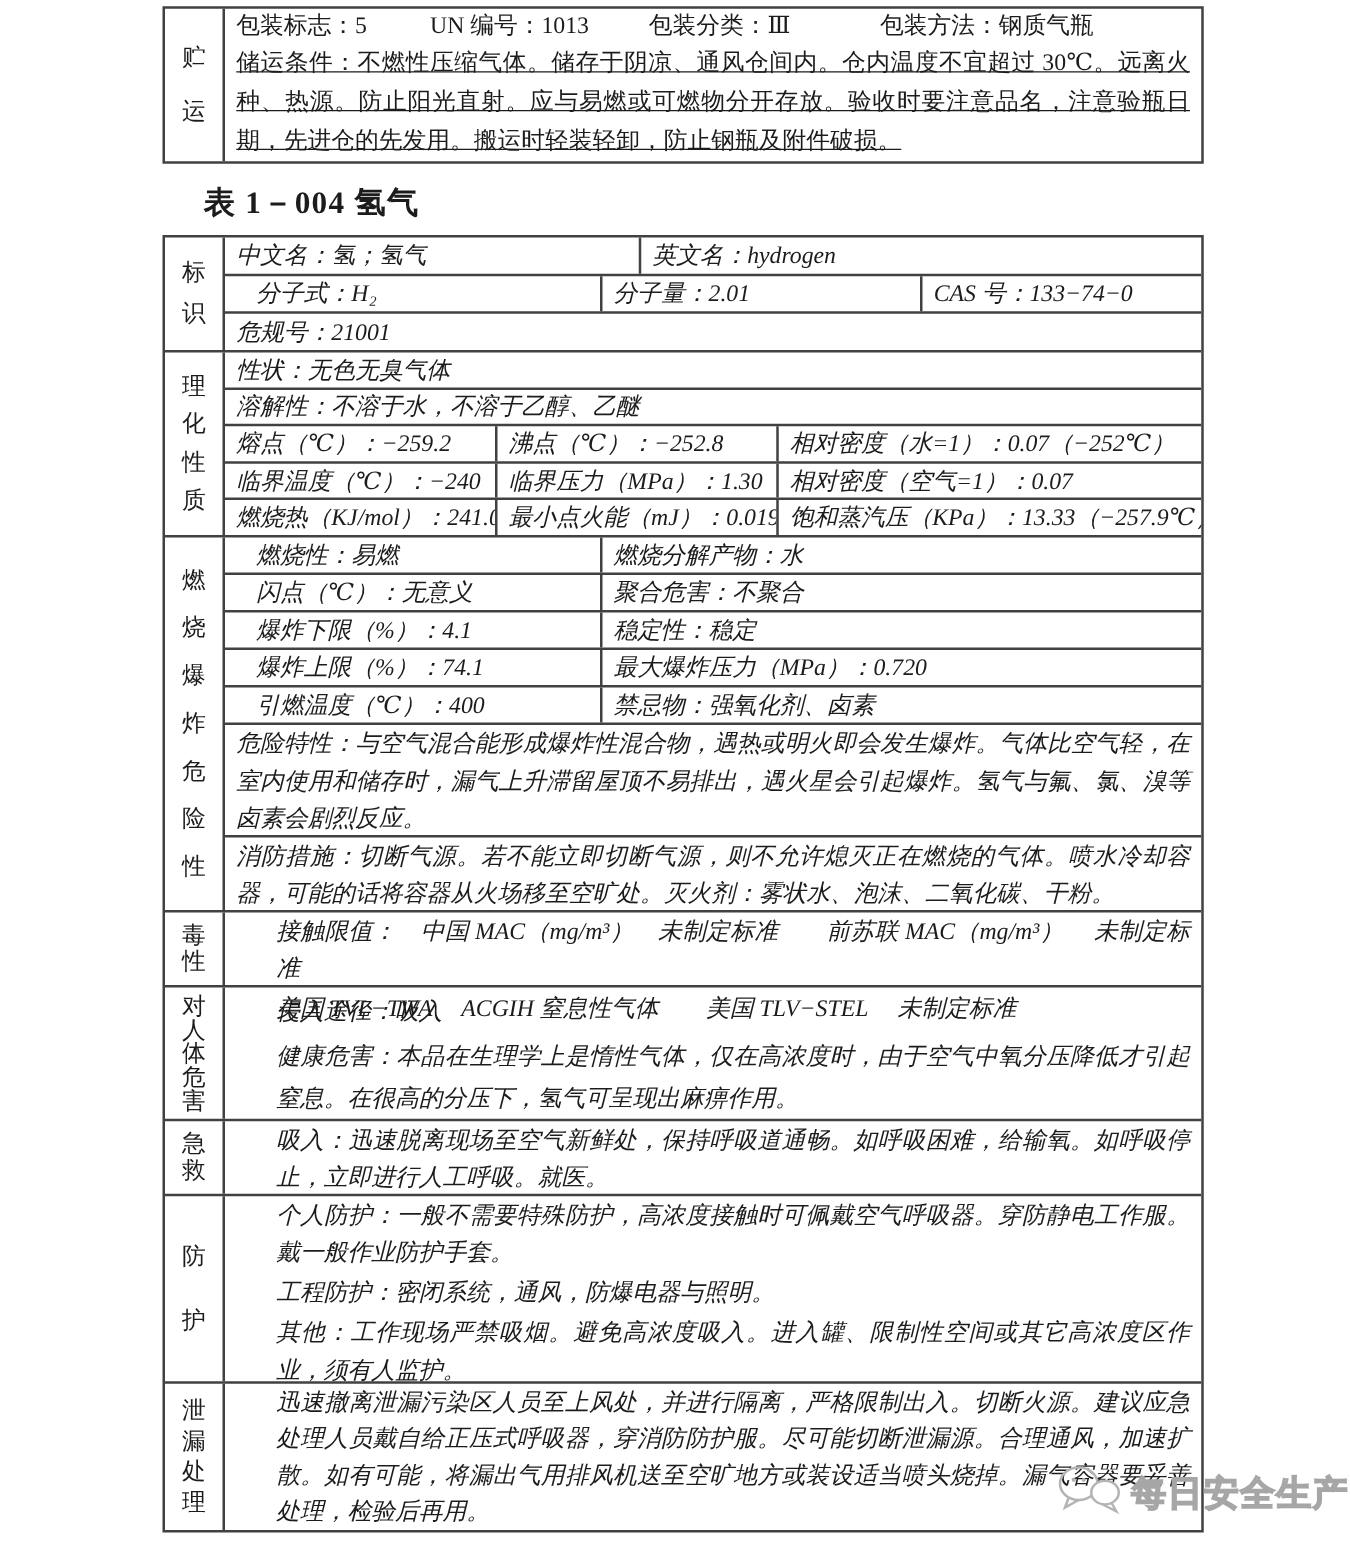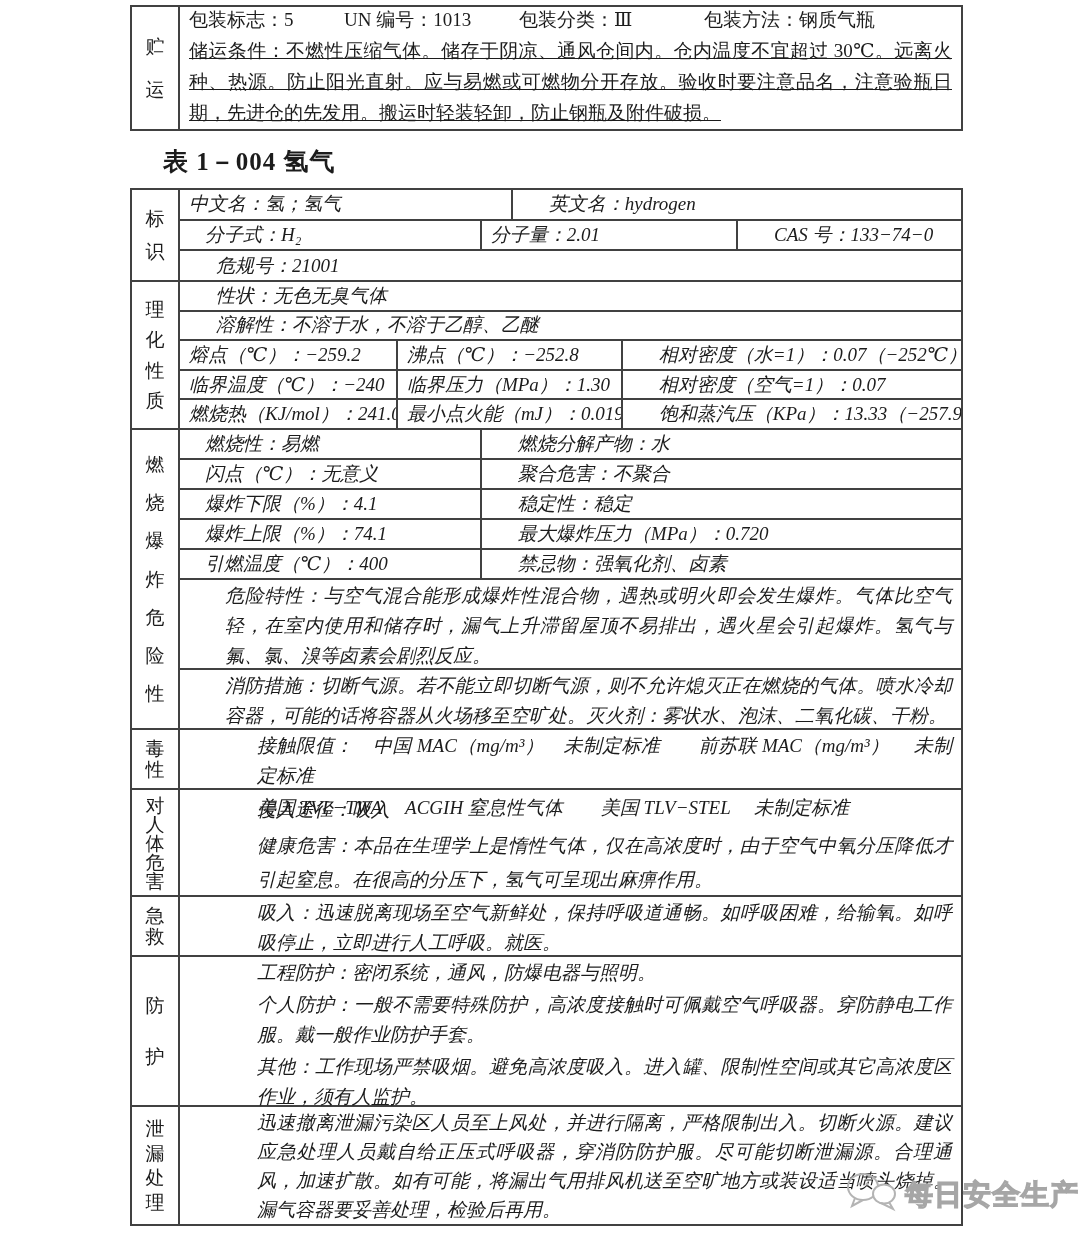--- a/index.html
+++ b/index.html
@@ -25,21 +25,21 @@
   .vlabel span { display: block; line-height: 1; }
   .body { flex: 1; display: flex; flex-direction: column; min-width: 0; }
   .trow { display: flex; border-bottom: 2px solid #414141; font-style: italic; }
   .trow:last-child { border-bottom: none; }
   .cell {
     display: flex; align-items: center;
     padding: 0 9px;
     border-right: 2px solid #414141;
     white-space: nowrap; overflow: hidden;
   }
-  .cell:last-child { border-right: none; flex: 1; padding-left: 36px; }
+  .cell:last-child { border-right: none; flex: 1; }
   .para {
     display: block; padding: 1px 9px;
     line-height: 30px; text-align: justify;
     white-space: normal;
   }
   .sec { display: flex; border-bottom: 2px solid #414141; }
   .sec:last-child { border-bottom: none; }
   
   .w-a1 { width: 42.6%; flex: 0 0 42.6%; }
   .w-b1 { width: 36.6%; flex: 0 0 36.6%; margin-left: 16px; }
@@ -264,22 +264,22 @@
     </div>
 
     <div class="sec" id="sec-prot">
       <div class="vlabel">
           <span>防</span>
           <span>护</span>
         </div>
       <div class="body">
         <div class="trow grow">
           <div class="cell block-cell">
+            <div class="para">个人防护：一般不需要特殊防护，高浓度接触时可佩戴空气呼吸器。穿防静电工作服。戴一般作业防护手套。</div>
             <div class="para">工程防护：密闭系统，通风，防爆电器与照明。</div>
-            <div class="para">个人防护：一般不需要特殊防护，高浓度接触时可佩戴空气呼吸器。穿防静电工作服。戴一般作业防护手套。</div>
             <div class="para">其他：工作现场严禁吸烟。避免高浓度吸入。进入罐、限制性空间或其它高浓度区作业，须有人监护。</div>
           </div>
         </div>
       </div>
     </div>
 
     <div class="sec" id="sec-leak">
       <div class="vlabel">
           <span>泄</span>
           <span>漏</span>

